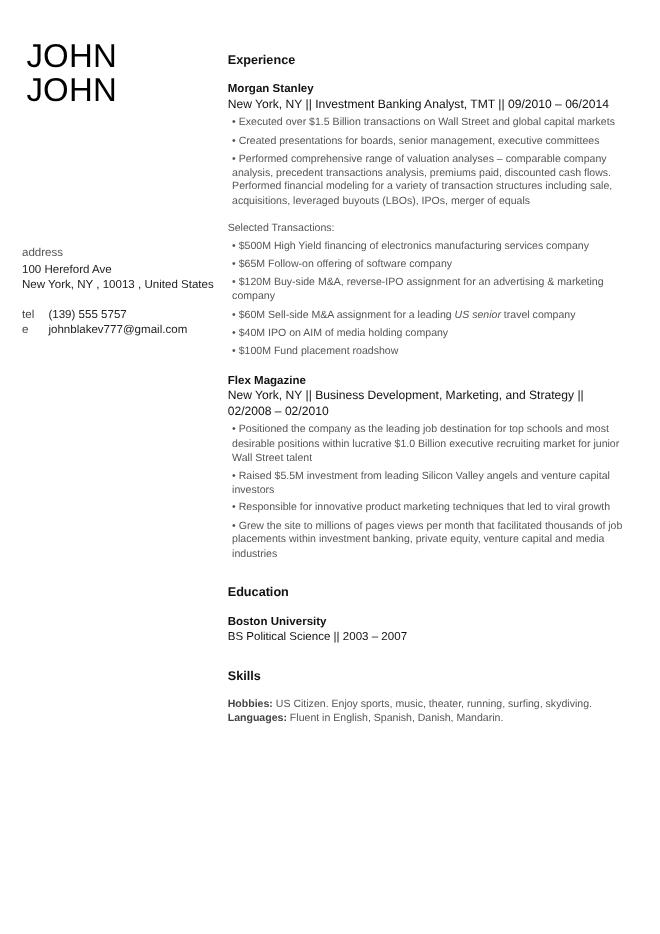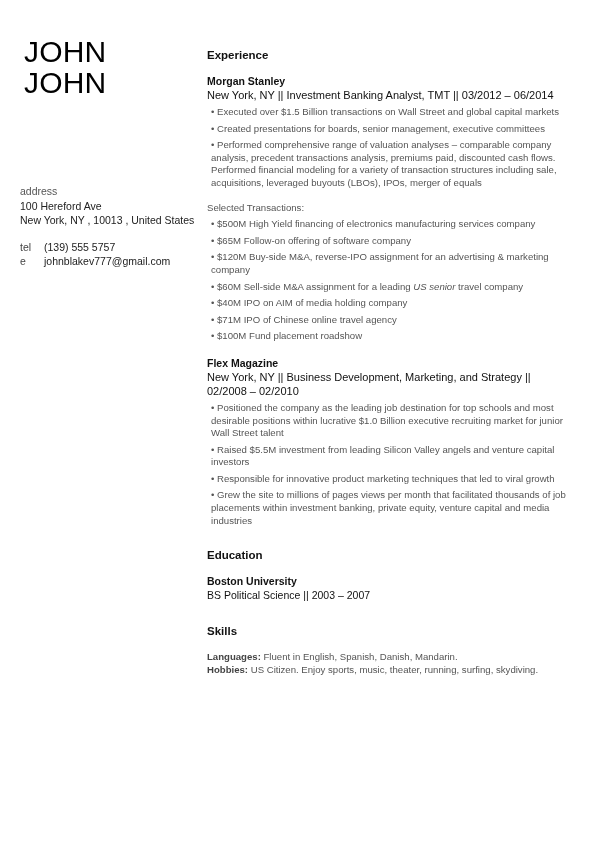--- a/index.html
+++ b/index.html
@@ -3,21 +3,21 @@
   <meta charset="utf-8">
   <style>
     html, body { margin: 0; padding: 0; background: #ffffff; }
     body {
       width: 600px; height: 849px; position: relative; overflow: hidden;
       font-family: "Liberation Sans", sans-serif; color: #111;
     }
     .left { position: absolute; left: 24px; top: 36px; width: 175px; }
     .name { font-size: 30px; line-height: 31px; font-weight: 400; color: #000; letter-spacing: 0.2px; margin: 0; }
     .contact { position: absolute; left: 20px; top: 184px; width: 180px; font-size: 10.5px; line-height: 14.5px; }
-    .contact .label { color: #555; }
+    .contact .label { color: #555; margin-top: 39px; }
     .contact .val { color: #222; }
     .row { display: flex; }
     .row .k { width: 24px; color: #444; }
     .gap { height: 12px; }
 
     .right { position: absolute; left: 207px; top: 48px; width: 380px; }
     .section-title { font-size: 11.5px; font-weight: 700; color: #111; margin: 0; line-height: 15px; }
     .job { margin-top: 0; }
     .company { font-size: 10.5px; font-weight: 700; color: #111; line-height: 14px; }
     .role { font-size: 11px; color: #111; line-height: 14px; }
@@ -49,34 +49,33 @@
     <span class="k">e</span>
     <span class="val">johnblakev777@gmail.com</span>
   </div>
 </div>
 
 <div class="right">
   <div class="section-title">Experience</div>
 
   <div class="job" style="margin-top:11px;">
     <div class="company">Morgan Stanley</div>
-    <div class="role">New York, NY || Investment Banking Analyst, TMT || 03/2012 – 06/2014</div>
+    <div class="role">New York, NY || Investment Banking Analyst, TMT || 09/2010 – 06/2014</div>
     <div class="bullets">
       <div class="bullet">• Executed over $1.5 Billion transactions on Wall Street and global capital markets</div>
       <div class="bullet">• Created presentations for boards, senior management, executive committees</div>
       <div class="bullet">• Performed comprehensive range of valuation analyses – comparable company analysis, precedent transactions analysis, premiums paid, discounted cash flows. Performed financial modeling for a variety of transaction structures including sale, acquisitions, leveraged buyouts (LBOs), IPOs, merger of equals</div>
     </div>
     <div class="subhead" style="margin-top:12px;">Selected Transactions:</div>
     <div class="bullets">
       <div class="bullet">• $500M High Yield financing of electronics manufacturing services company</div>
       <div class="bullet">• $65M Follow-on offering of software company</div>
       <div class="bullet">• $120M Buy-side M&amp;A, reverse-IPO assignment for an advertising &amp; marketing company</div>
       <div class="bullet"><span>• $60M Sell-side M&amp;A assignment for a leading </span><i>US senior</i><span> travel company</span></div>
       <div class="bullet">• $40M IPO on AIM of media holding company</div>
-      <div class="bullet">• $71M IPO of Chinese online travel agency</div>
       <div class="bullet">• $100M Fund placement roadshow</div>
     </div>
   </div>
 
 
   <div class="job" style="margin-top:13px;">
     <div class="company">Flex Magazine</div>
     <div class="role" style="width:335px;">New York, NY || Business Development, Marketing, and Strategy || 02/2008 – 02/2010</div>
     <div class="bullets">
       <div class="bullet">• Positioned the company as the leading job destination for top schools and most desirable positions within lucrative $1.0 Billion executive recruiting market for junior Wall Street talent</div>
@@ -87,16 +86,16 @@
   </div>
 
   <div class="section-title" style="margin-top:21px;">Education</div>
   <div style="margin-top:11px;">
     <div class="company">Boston University</div>
     <div class="role" style="font-size:10.5px;">BS Political Science || 2003 – 2007</div>
   </div>
 
   <div class="section-title" style="margin-top:22px;">Skills</div>
   <div style="margin-top:12px;">
+    <div class="skill"><b>Hobbies:</b><span> US Citizen. Enjoy sports, music, theater, running, surfing, skydiving.</span></div>
     <div class="skill"><b>Languages:</b><span> Fluent in English, Spanish, Danish, Mandarin.</span></div>
-    <div class="skill"><b>Hobbies:</b><span> US Citizen. Enjoy sports, music, theater, running, surfing, skydiving.</span></div>
   </div>
 </div>
 
 </body></html>

